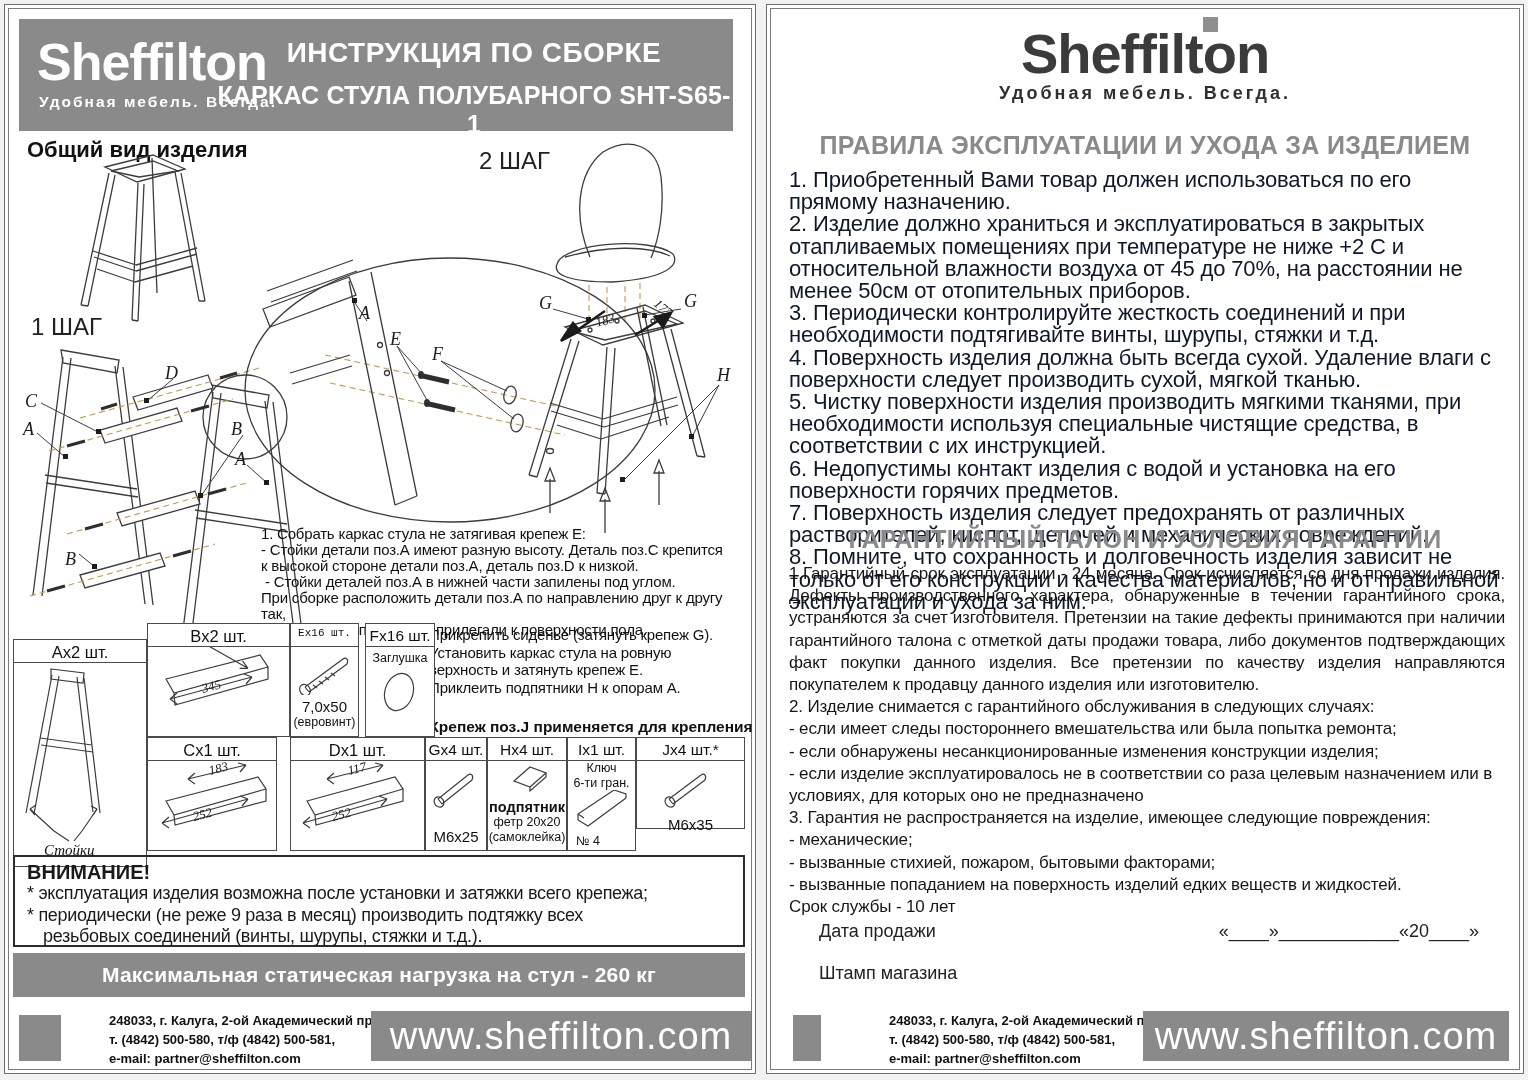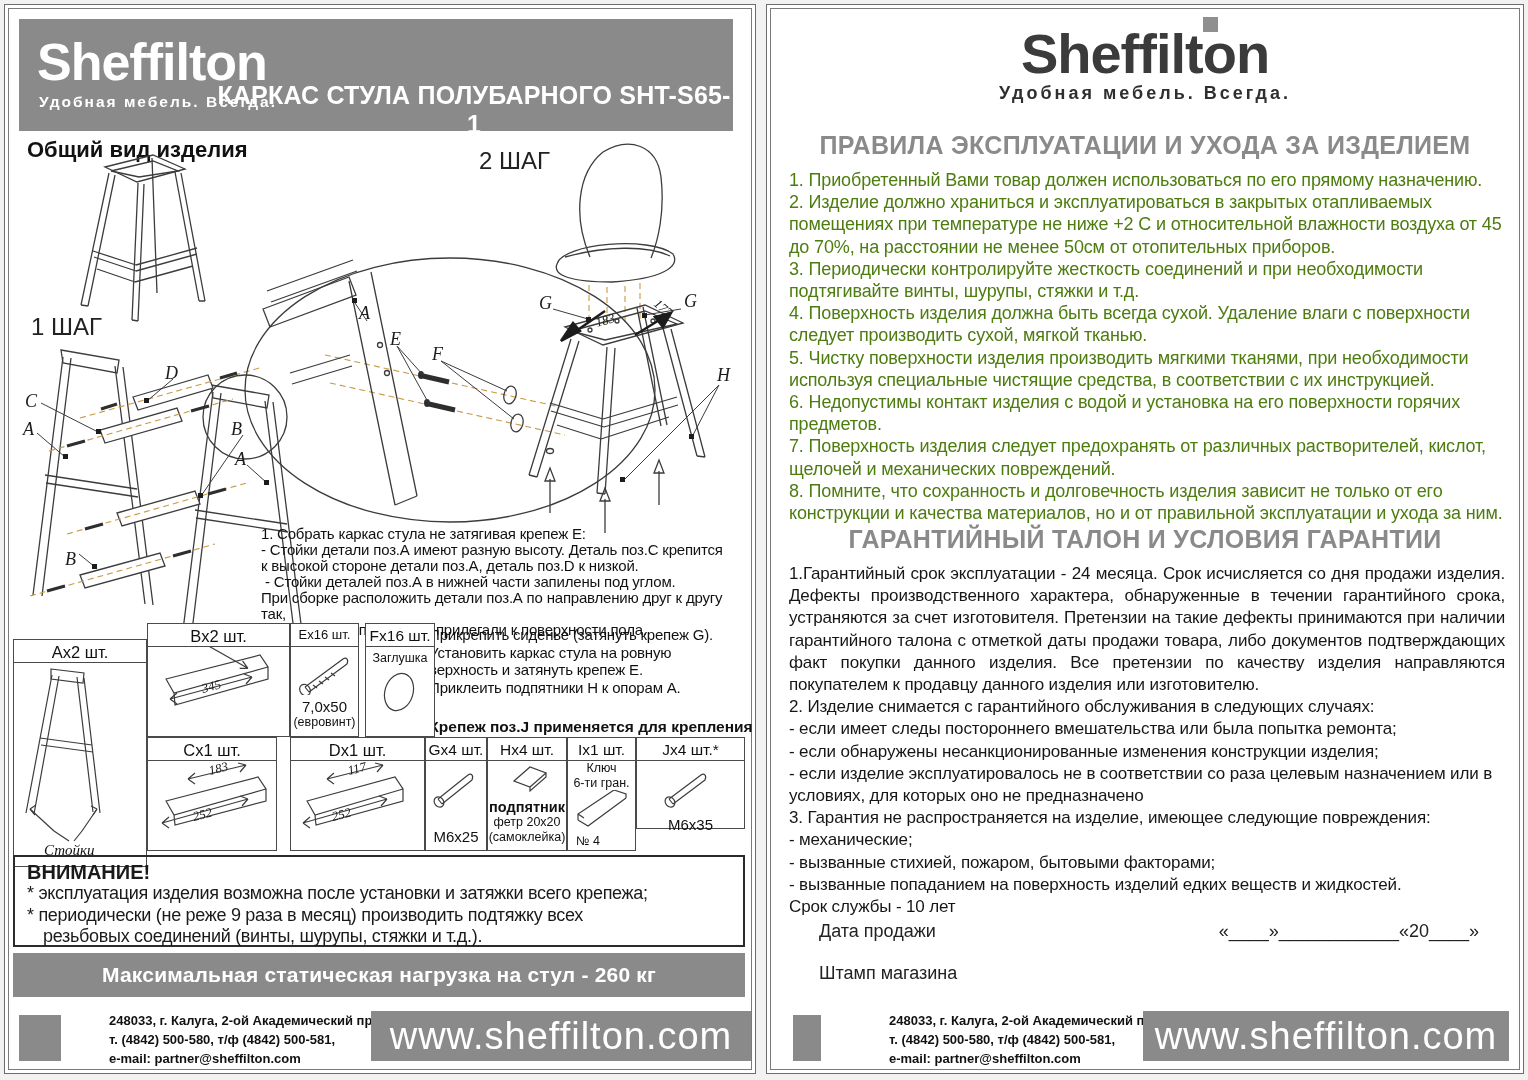--- a/index.html
+++ b/index.html
@@ -29,39 +29,40 @@
   .load-bar{left:8px;top:948px;width:732px;height:44px;background:#8a8a8a;color:#fff;font-weight:bold;font-size:21px;text-align:center;line-height:44px;letter-spacing:.2px;}
   .ft-square{width:42px;height:46px;background:#8a8a8a;}
   .ft-addr{font-size:13px;font-weight:bold;line-height:19px;color:#111;}
   .ft-banner{background:#8a8a8a;color:#fff;text-align:center;}
   .ft-banner span{font-size:38px;letter-spacing:1px;}
   
   .logo-d{width:100%;text-align:center;color:#3b3b3b;font-weight:bold;font-size:56px;letter-spacing:-1px;}
   .logo-mark{width:15px;height:15px;background:#8f8f8f;}
   .tagline-d{width:100%;text-align:center;color:#2f2f2f;font-weight:bold;font-size:18px;letter-spacing:3px;}
   .gray-head{width:100%;text-align:center;color:#8a8a8a;font-weight:bold;font-size:25px;letter-spacing:.3px;}
-  .rules{font-size:18px;line-height:22.2px;letter-spacing:-.15px;color:#4d7c0f;}
+  .rules{font-size:22px;line-height:22.2px;letter-spacing:-.15px;color:#0f172a;}
   .rules div{min-height:22px;}
   .warr{font-size:17px;line-height:22.2px;letter-spacing:-.15px;color:#161616;}
   .warr .just{text-align:justify;}
   .datebig{font-size:18px;color:#222;}
   svg text{font-family:"Liberation Serif",serif;font-style:italic;}
   svg .dimtxt{font-size:13px;fill:#222;}
   svg .lbl{font-size:18px;fill:#1c1c1c;}
 </style>
 </head>
 <body>
 
 <div class="page" style="left:4px;width:752px;">
   <div class="page-inner-border"></div>
 
   <div class="abs hdr-bar">
     <div class="abs logo-w">Sheffilton</div>
     <div class="abs tagline-w">Удобная мебель. Всегда.</div>
     <div class="abs hdr-titles">
+      <div class="abs hdr-t1">ИНСТРУКЦИЯ ПО СБОРКЕ</div>
       <div class="abs hdr-t2">КАРКАС СТУЛА ПОЛУБАРНОГО SHT-S65-1</div>
     </div>
   </div>
 
   <div class="abs sec-label" style="left:22px;top:132px;">Общий вид изделия</div>
   <div class="abs step-label" style="left:26px;top:308px;">1 ШАГ</div>
   <div class="abs step-label" style="left:474px;top:142px;">2 ШАГ</div>
 
   <svg class="abs" style="left:0;top:0;" width="748" height="850" viewBox="0 0 748 850">
 
@@ -218,21 +219,21 @@
         <g stroke="#3c3c3c" stroke-width="1.2" fill="none">
           <path d="M18,32 L112,8 L120,20 L26,46 Z M26,46 L27,58 L120,32 L120,20"></path>
           <path d="M14,44 L100,68 M14,44 L22,40 M14,44 L21,50 M100,68 L93,62 M100,68 L92,70" transform="translate(4,-56) rotate(14 60 56)"></path>
           <path d="M22,52 L104,30 M22,52 L29,46 M22,52 L29,57 M104,30 L96,27 M104,30 L98,37"></path>
         </g>
         <text class="dimtxt" x="55" y="46" transform="rotate(-15 55 46)">345</text>
       </svg>
     </div>
 
     <div class="cell" style="left:277px;top:0;width:69px;height:114px;">
-      <div class="cell-h" style="font-size:13px;">Ex16 шт.</div>
+      <div class="cell-h" style="font-size:11px;font-family:Liberation Mono, monospace;">Ex16 шт.</div>
       <svg width="65" height="48" viewBox="0 0 65 48">
         <g stroke="#3c3c3c" stroke-width="1.2" fill="none">
           <path d="M14,40 L52,12 M18,45 L56,17 M52,12 C55,10 58,12 56,17 M14,40 L18,45"></path>
           <ellipse cx="14" cy="43" rx="5" ry="6" transform="rotate(-35 14 43)"></ellipse>
           <path d="M22,38 L26,41 M28,34 L32,37 M34,30 L38,33 M40,26 L44,29"></path>
         </g>
       </svg>
       <div class="cap" style="font-size:15px;">7,0x50</div>
       <div class="cap-sm">(евровинт)</div>
     </div>

